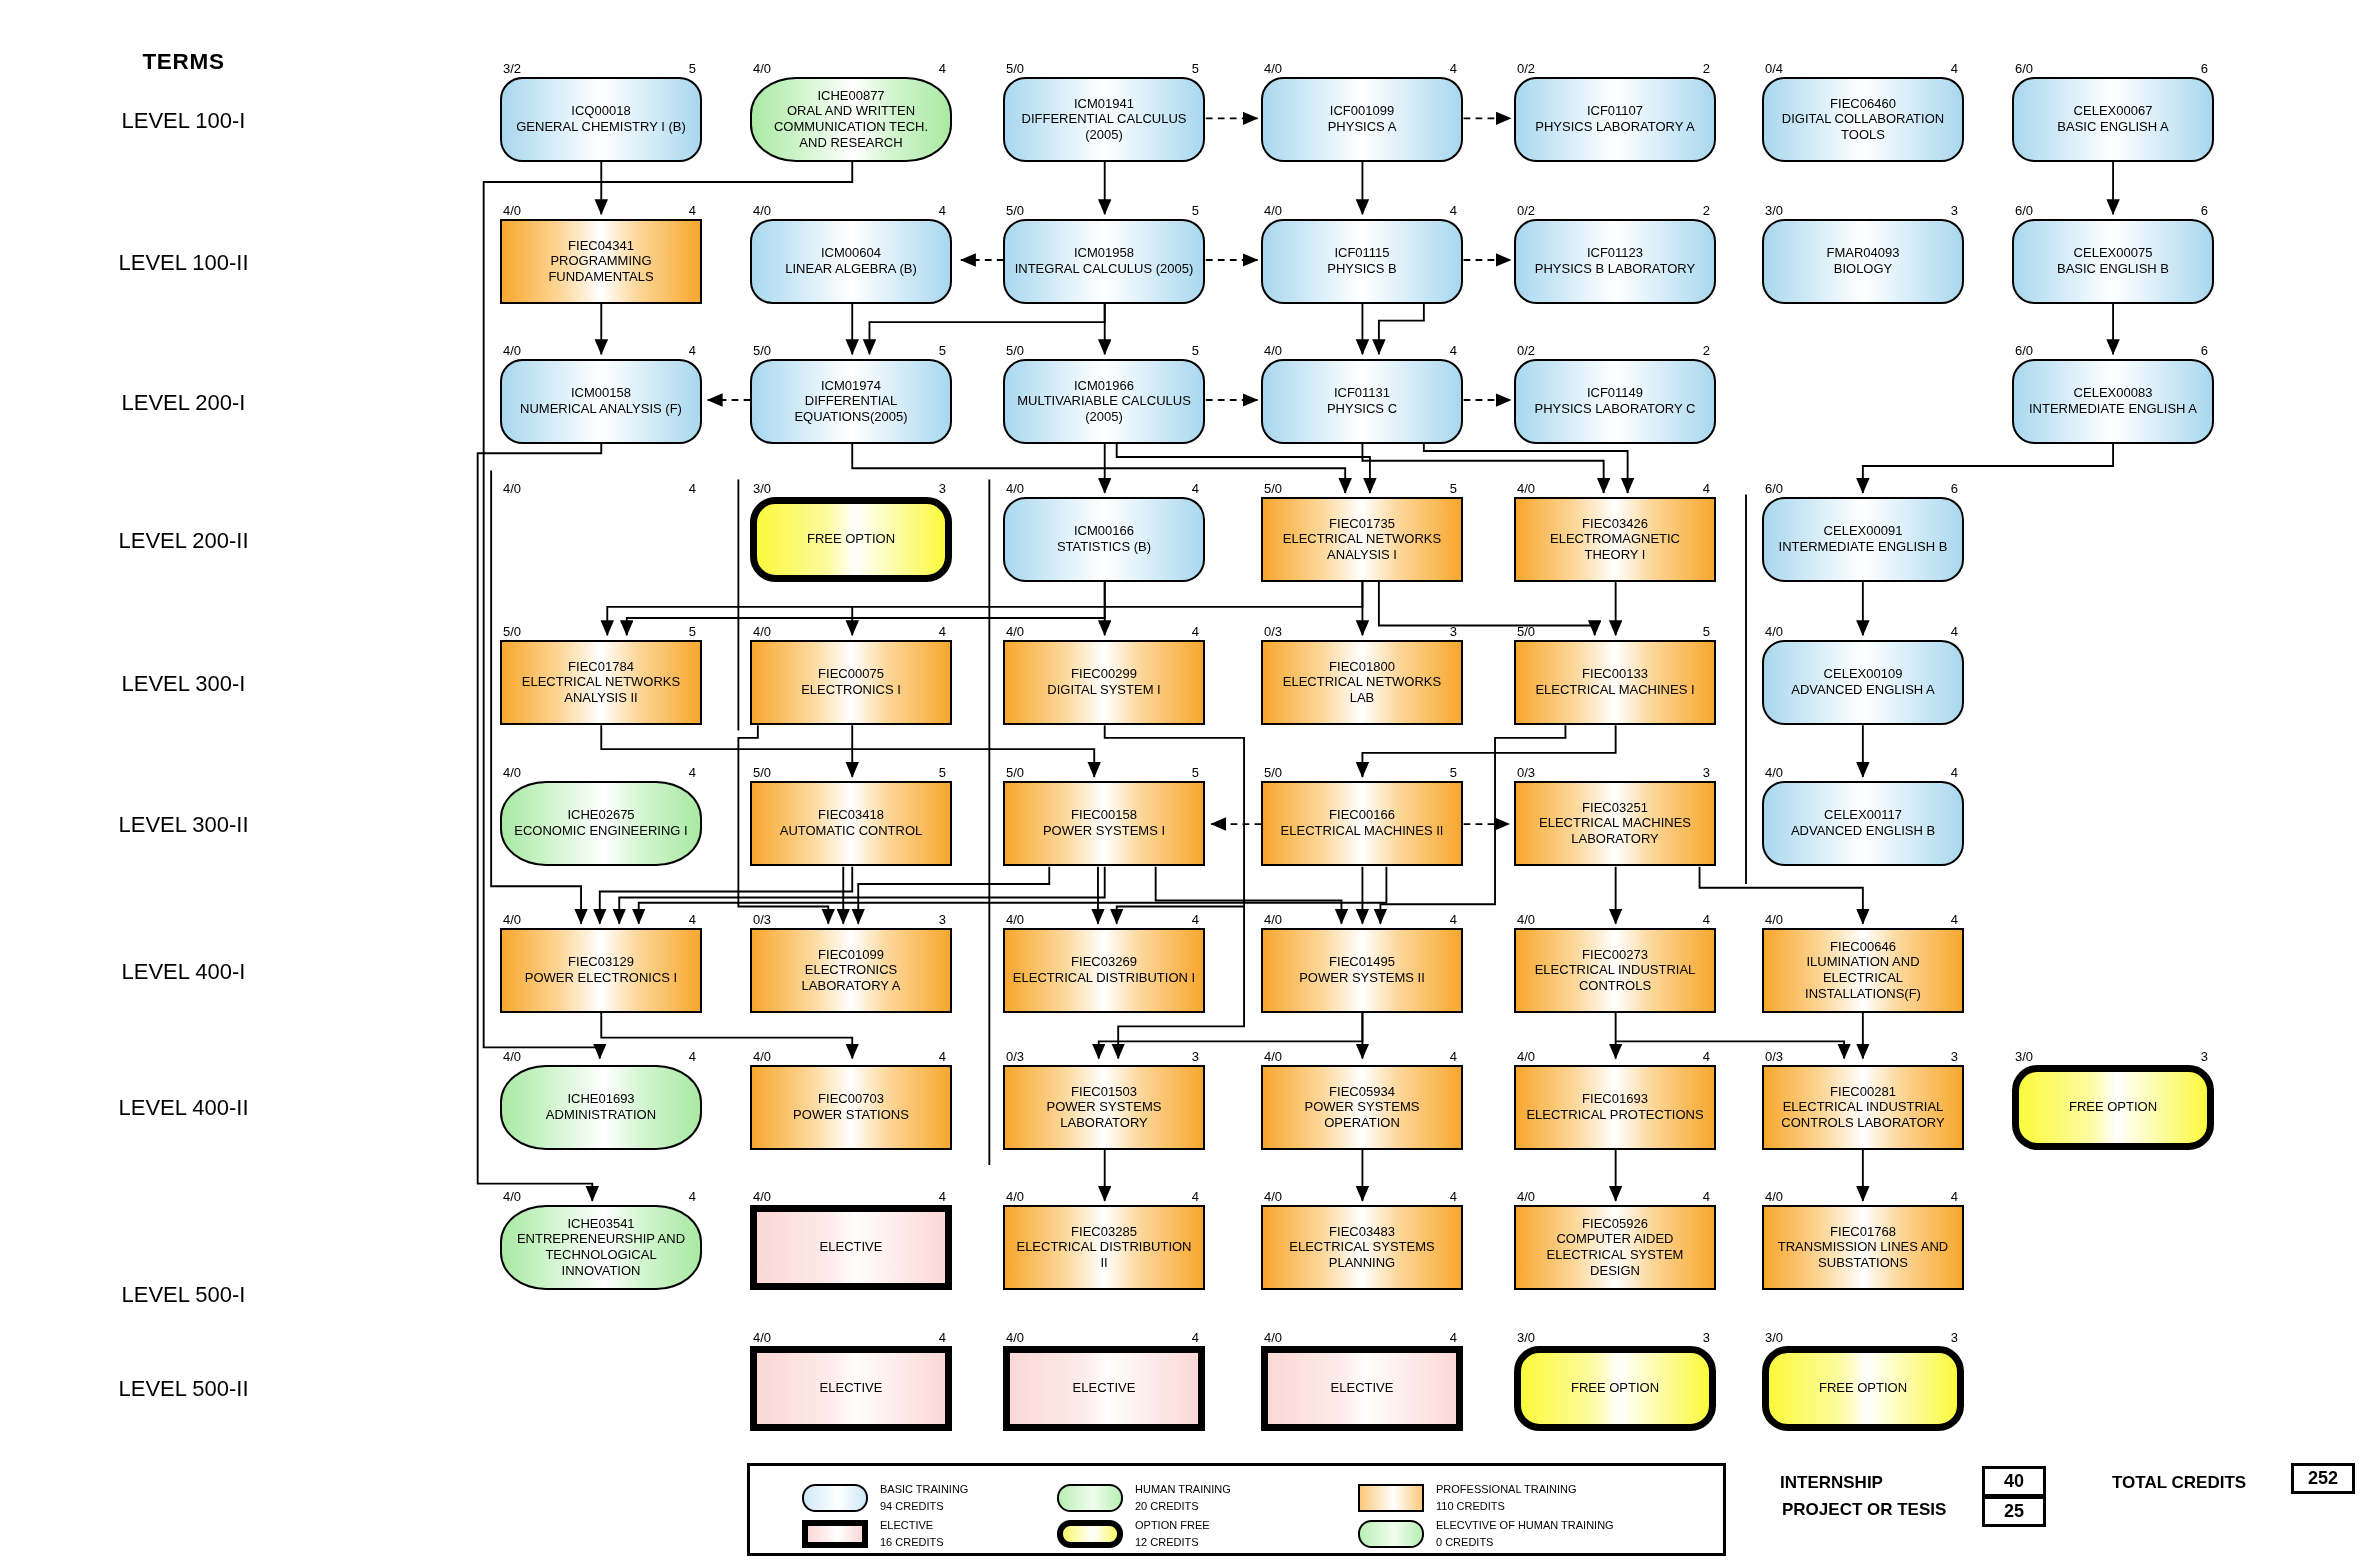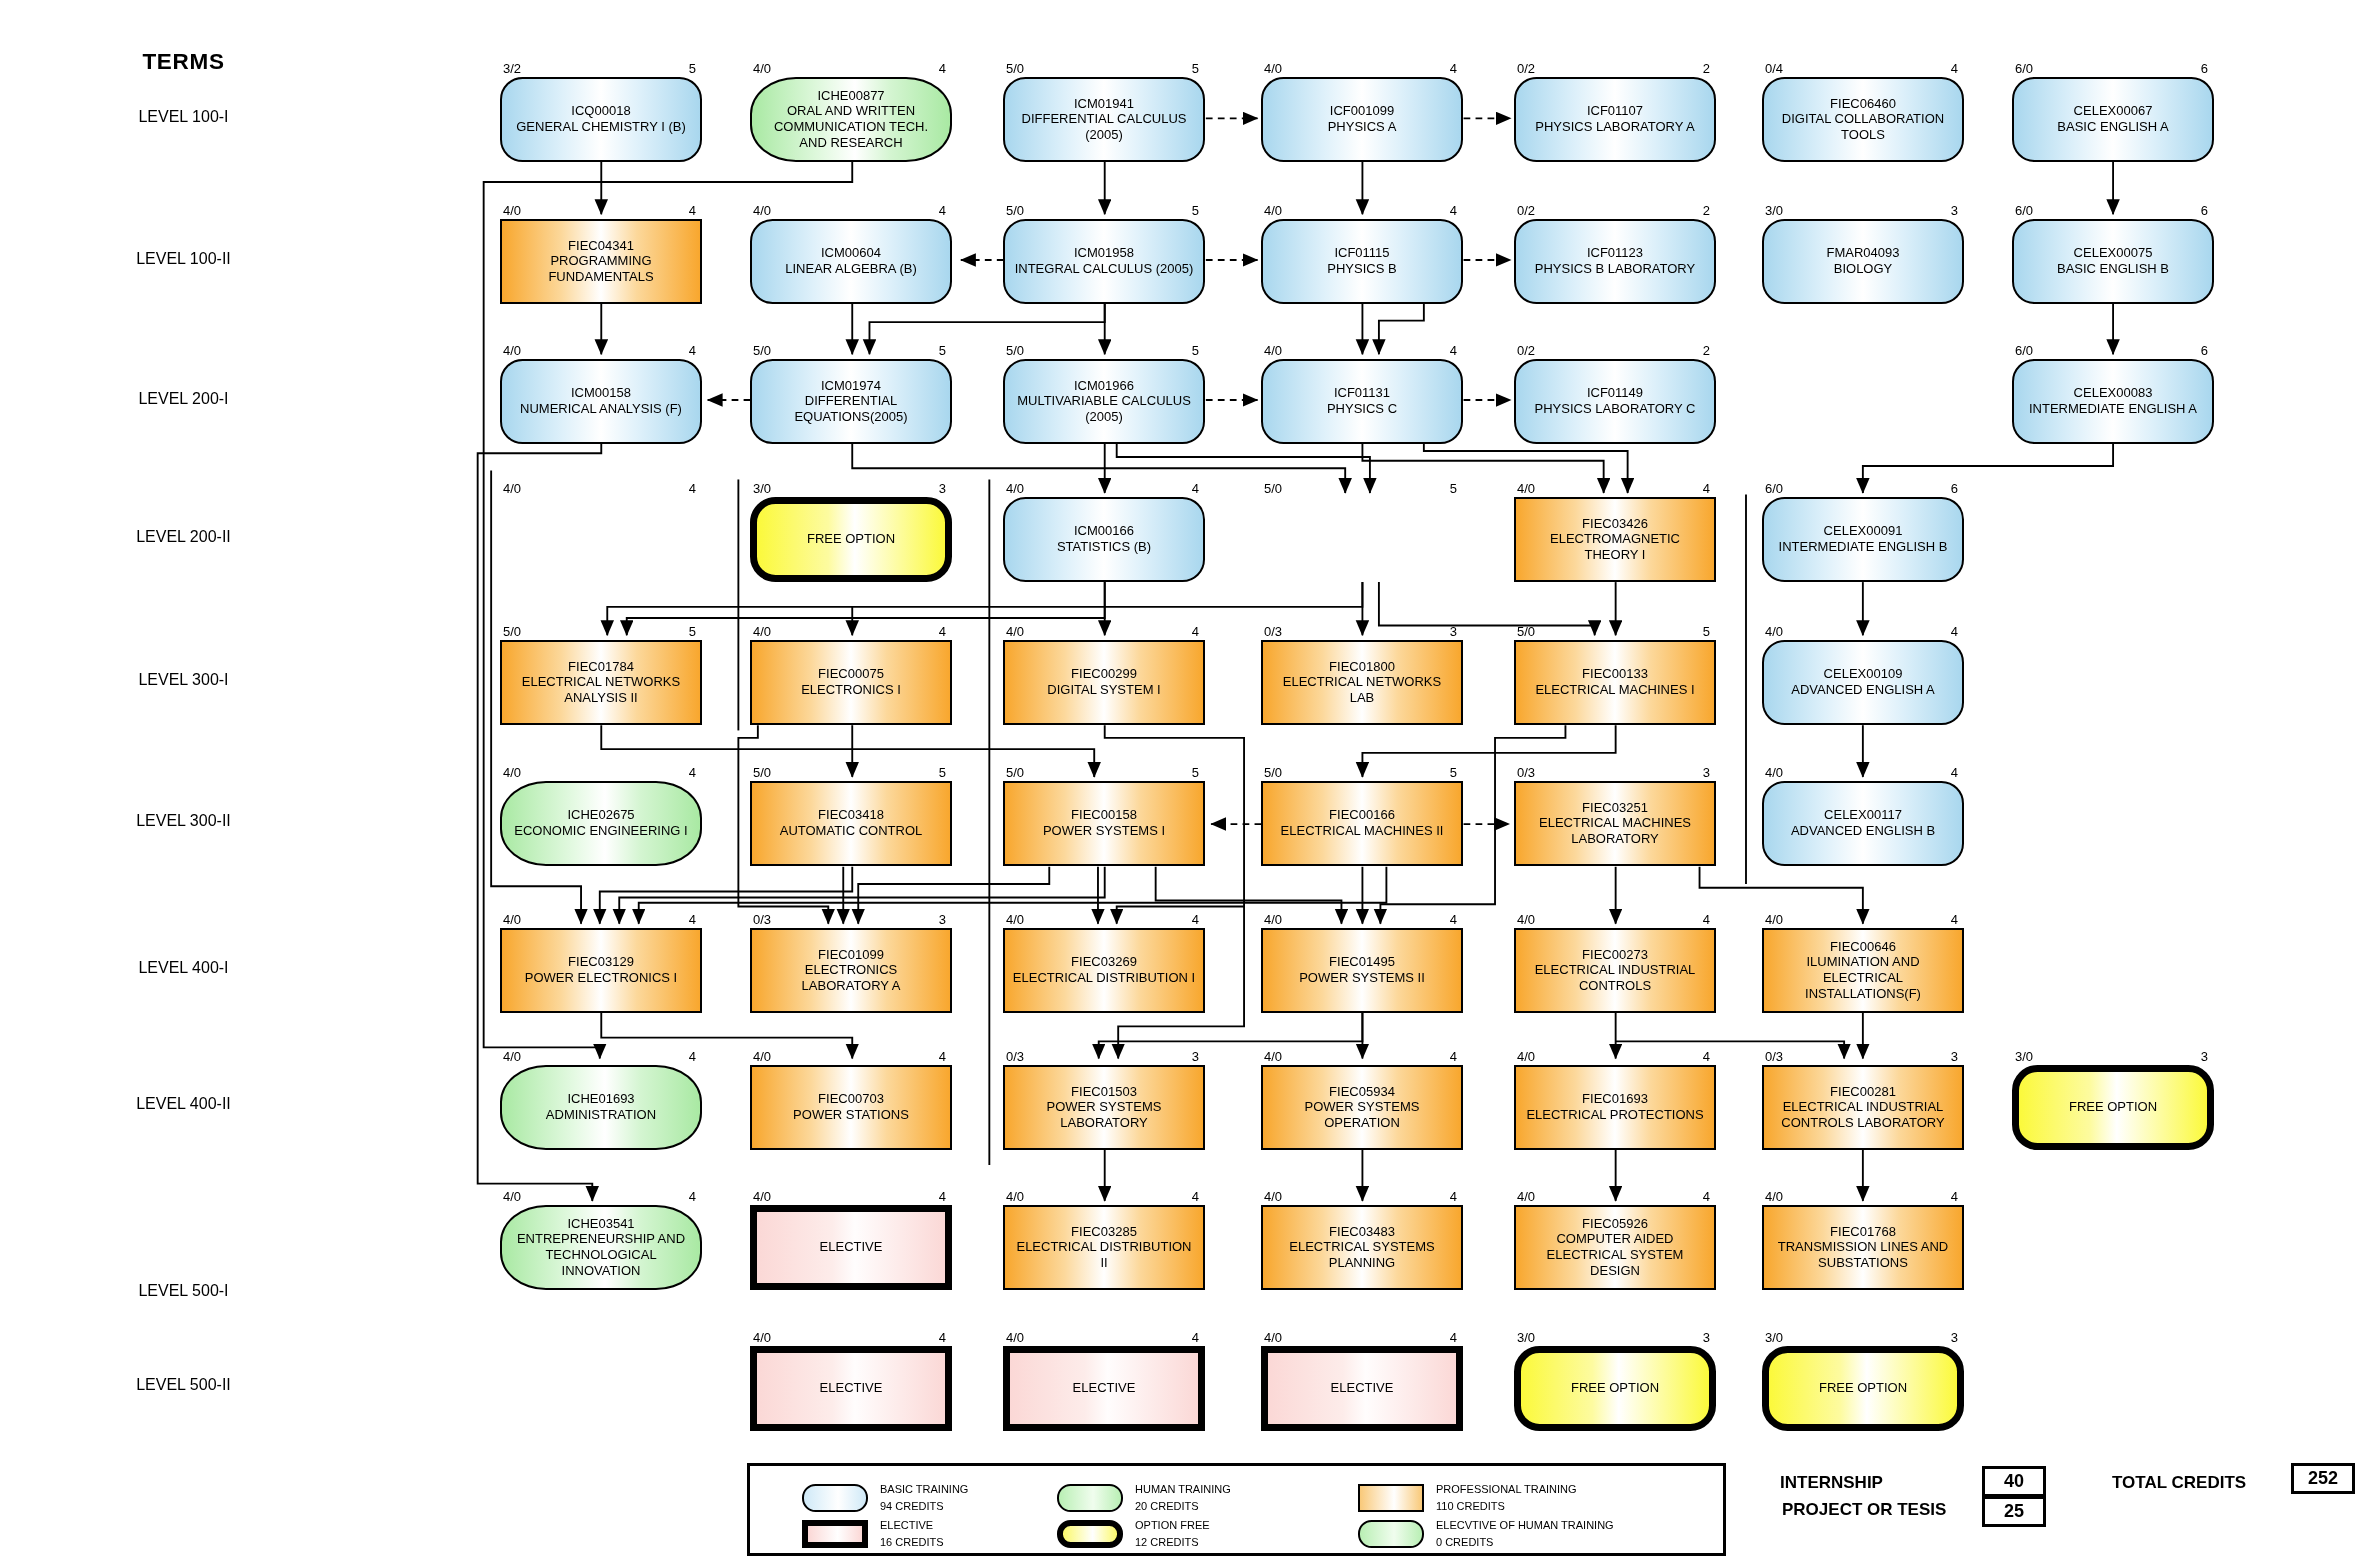--- a/index.html
+++ b/index.html
@@ -1,21 +1,21 @@
 <!DOCTYPE html>
 <html style="font-size:12px"><head>
 <meta charset="utf-8">
 <style>
   html,body{margin:0;padding:0;background:#fff}
   #canvas{position:relative;width:2366px;height:1562px;background:#ffffff;
           font-family:"Liberation Sans",sans-serif;color:#000;overflow:hidden}
   #wires{position:absolute;left:0;top:0}
   .terms{position:absolute;left:90px;top:49px;width:187px;text-align:center;
          font-size:22.5px;font-weight:bold;letter-spacing:0.7px}
-  .level-label{position:absolute;left:90px;width:187px;text-align:center;font-size:16px}
+  .level-label{position:absolute;left:90px;width:187px;text-align:center;font-size:22px}
   .course{position:absolute;width:202px}
   .meta{position:relative;height:19.5px;font-size:13px}
   .hrs{position:absolute;left:3px;bottom:0.7px}
   .crd{position:absolute;right:6px;bottom:0.7px}
   .cbox{height:85px;box-sizing:border-box;display:flex;flex-direction:column;align-items:center;
         justify-content:center;text-align:center;font-size:13px;line-height:1.2;
         padding:3px 7.5px;position:relative;background:#fff}
   .code{white-space:nowrap}
   .basic .cbox{border:2.2px solid #000;border-radius:22.5px;
     background:linear-gradient(90deg,#a9d7ee 0%,#ddf0fa 30%,#ffffff 50%,#ddf0fa 70%,#a9d7ee 100%)}
@@ -421,20 +421,24 @@
       <div class="cbox">
         <div class="code">ICM00166</div>
         <div class="cname">STATISTICS (B)</div>
       </div>
     </div>
     <div class="course professional" style="left: 1261px; top: 477px;">
       <div class="meta">
         <span class="hrs">5/0</span>
         <span class="crd">5</span>
       </div>
+      <div class="cbox">
+        <div class="code">FIEC01735</div>
+        <div class="cname">ELECTRICAL NETWORKS ANALYSIS I</div>
+      </div>
     </div>
     <div class="course professional" style="left: 1514px; top: 477px;">
       <div class="meta">
         <span class="hrs">4/0</span>
         <span class="crd">4</span>
       </div>
       <div class="cbox">
         <div class="code">FIEC03426</div>
         <div class="cname">ELECTROMAGNETIC THEORY I</div>
       </div>

